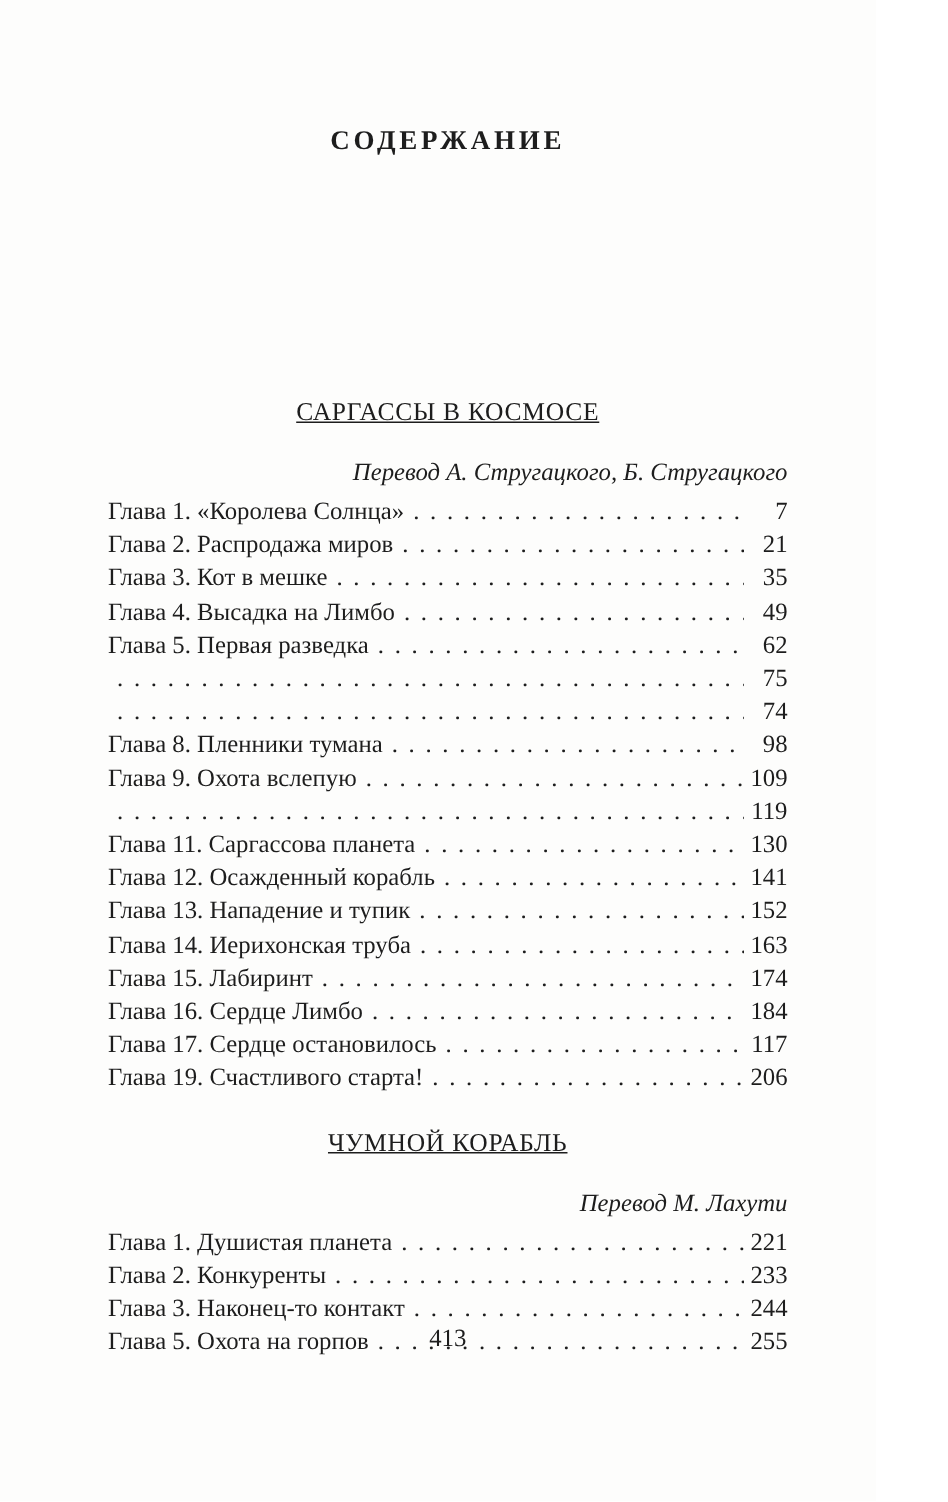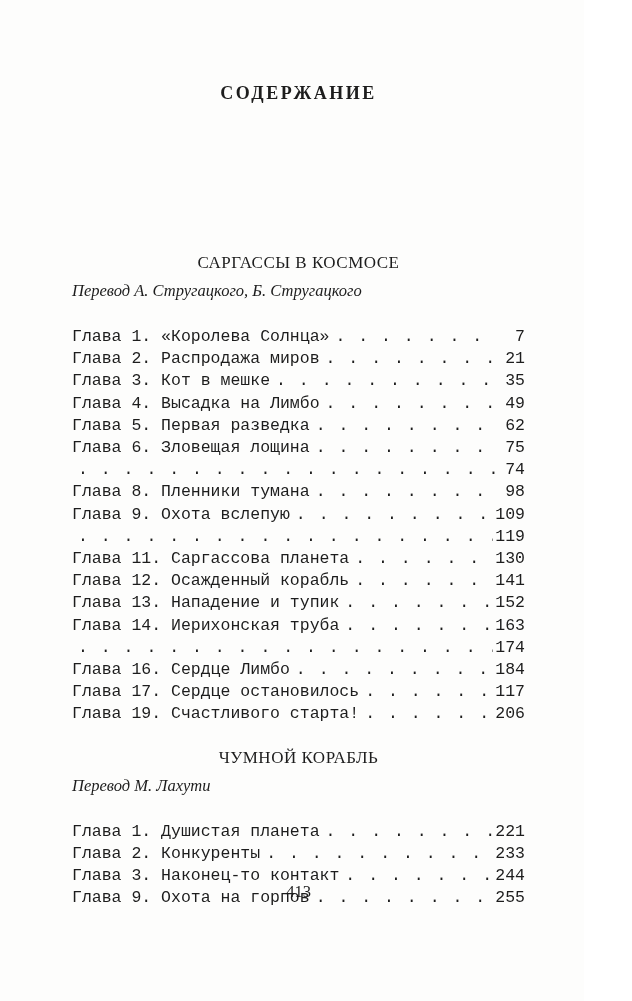--- a/index.html
+++ b/index.html
@@ -25,34 +25,35 @@
     line-height: 1;
   }
   .toc {
     position: absolute;
     top: 247px;
     left: 72px;
     width: 453px;
   }
   .toc-section + .toc-section { margin-top: 20px; }
   .sec-heading {
-    margin: 4px;
+    margin: 16px;
     font-size: 17px;
     font-weight: normal;
     text-align: center;
     line-height: 24px;
     letter-spacing: 0.5px;
+    text-decoration: underline;
   }
   .sec-subtitle {
     font-size: 16.5px;
     font-style: italic;
-    text-align: left;
+    text-align: right;
     line-height: 23px;
   }
-  .entries { margin-top: 24px; font-family: Liberation Mono, monospace; }
+  .entries { margin-top: 4px; }
   .toc-row {
     display: flex;
     align-items: baseline;
     font-size: 16.5px;
     line-height: 22.2px;
   }
   .toc-label { white-space: nowrap; flex: 0 0 auto; }
   .toc-dots {
     flex: 1 1 auto;
     overflow: hidden;
@@ -113,21 +114,20 @@
     <span class="toc-page">49</span>
   </div>
 
   <div class="toc-row">
     <span class="toc-label">Глава 5. Первая разведка</span>
     <span class="toc-dots">. . . . . . . . . . . . . . . . . . . . . . . . . . . . . . . . . . . . . . . . . . . . . . . . . . . . . . . . . . . . . . . . . . . . . . . . . . . . . . . . </span>
     <span class="toc-page">62</span>
   </div>
 
   <div class="toc-row">
-    <span class="toc-label">Глава 6. Зловещая лощина</span>
     <span class="toc-dots">. . . . . . . . . . . . . . . . . . . . . . . . . . . . . . . . . . . . . . . . . . . . . . . . . . . . . . . . . . . . . . . . . . . . . . . . . . . . . . . . </span>
     <span class="toc-page">75</span>
   </div>
 
   <div class="toc-row">
     <span class="toc-dots">. . . . . . . . . . . . . . . . . . . . . . . . . . . . . . . . . . . . . . . . . . . . . . . . . . . . . . . . . . . . . . . . . . . . . . . . . . . . . . . . </span>
     <span class="toc-page">74</span>
   </div>
 
   <div class="toc-row">
@@ -165,20 +165,21 @@
     <span class="toc-page">152</span>
   </div>
 
   <div class="toc-row">
     <span class="toc-label">Глава 14. Иерихонская труба</span>
     <span class="toc-dots">. . . . . . . . . . . . . . . . . . . . . . . . . . . . . . . . . . . . . . . . . . . . . . . . . . . . . . . . . . . . . . . . . . . . . . . . . . . . . . . . </span>
     <span class="toc-page">163</span>
   </div>
 
   <div class="toc-row">
+    <span class="toc-label">Глава 15. Лабиринт</span>
     <span class="toc-dots">. . . . . . . . . . . . . . . . . . . . . . . . . . . . . . . . . . . . . . . . . . . . . . . . . . . . . . . . . . . . . . . . . . . . . . . . . . . . . . . . </span>
     <span class="toc-page">174</span>
   </div>
 
   <div class="toc-row">
     <span class="toc-label">Глава 16. Сердце Лимбо</span>
     <span class="toc-dots">. . . . . . . . . . . . . . . . . . . . . . . . . . . . . . . . . . . . . . . . . . . . . . . . . . . . . . . . . . . . . . . . . . . . . . . . . . . . . . . . </span>
     <span class="toc-page">184</span>
   </div>
 
@@ -212,21 +213,21 @@
     <span class="toc-page">233</span>
   </div>
 
   <div class="toc-row">
     <span class="toc-label">Глава 3. Наконец-то контакт</span>
     <span class="toc-dots">. . . . . . . . . . . . . . . . . . . . . . . . . . . . . . . . . . . . . . . . . . . . . . . . . . . . . . . . . . . . . . . . . . . . . . . . . . . . . . . . </span>
     <span class="toc-page">244</span>
   </div>
 
   <div class="toc-row">
-    <span class="toc-label">Глава 9. Охота на горпов</span>
+    <span class="toc-label">Глава 5. Охота на горпов</span>
     <span class="toc-dots">. . . . . . . . . . . . . . . . . . . . . . . . . . . . . . . . . . . . . . . . . . . . . . . . . . . . . . . . . . . . . . . . . . . . . . . . . . . . . . . . </span>
     <span class="toc-page">255</span>
   </div>
 </div>
   </section>
 </div>
 
   <div class="folio">413</div>
 </div>
 

